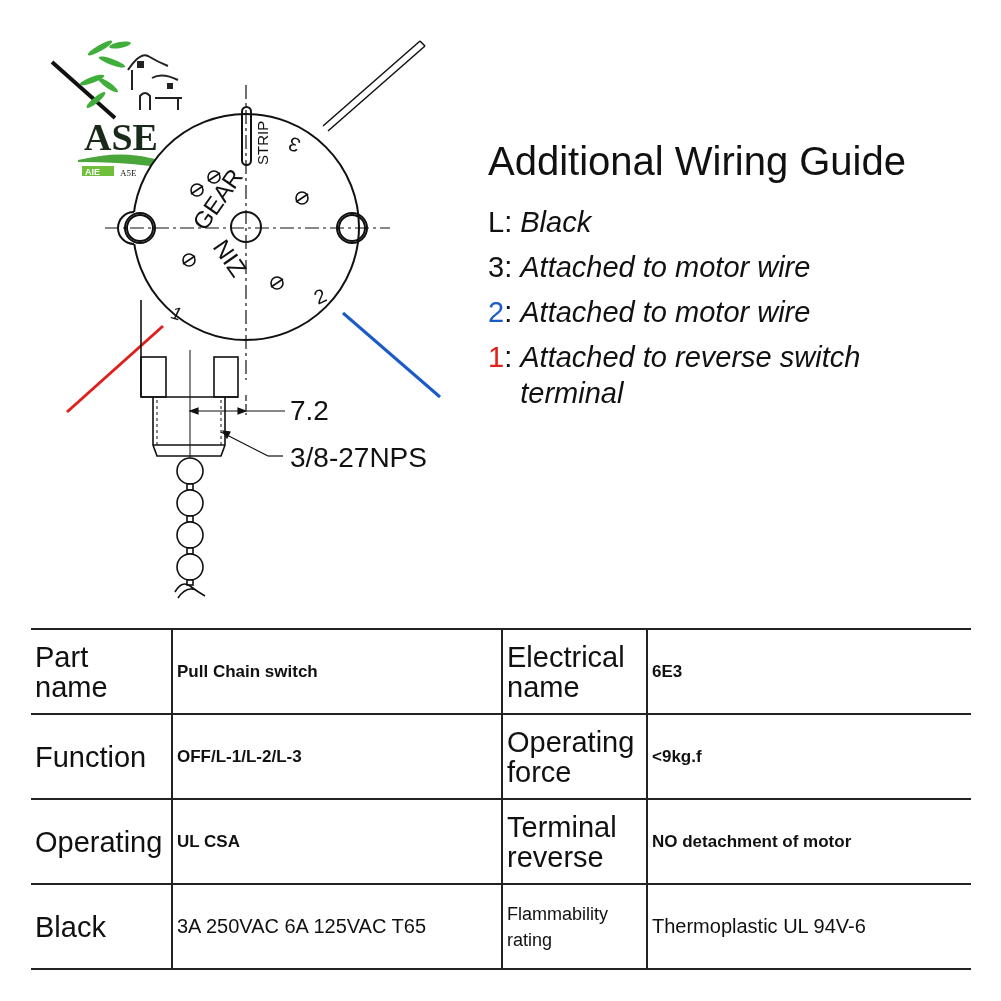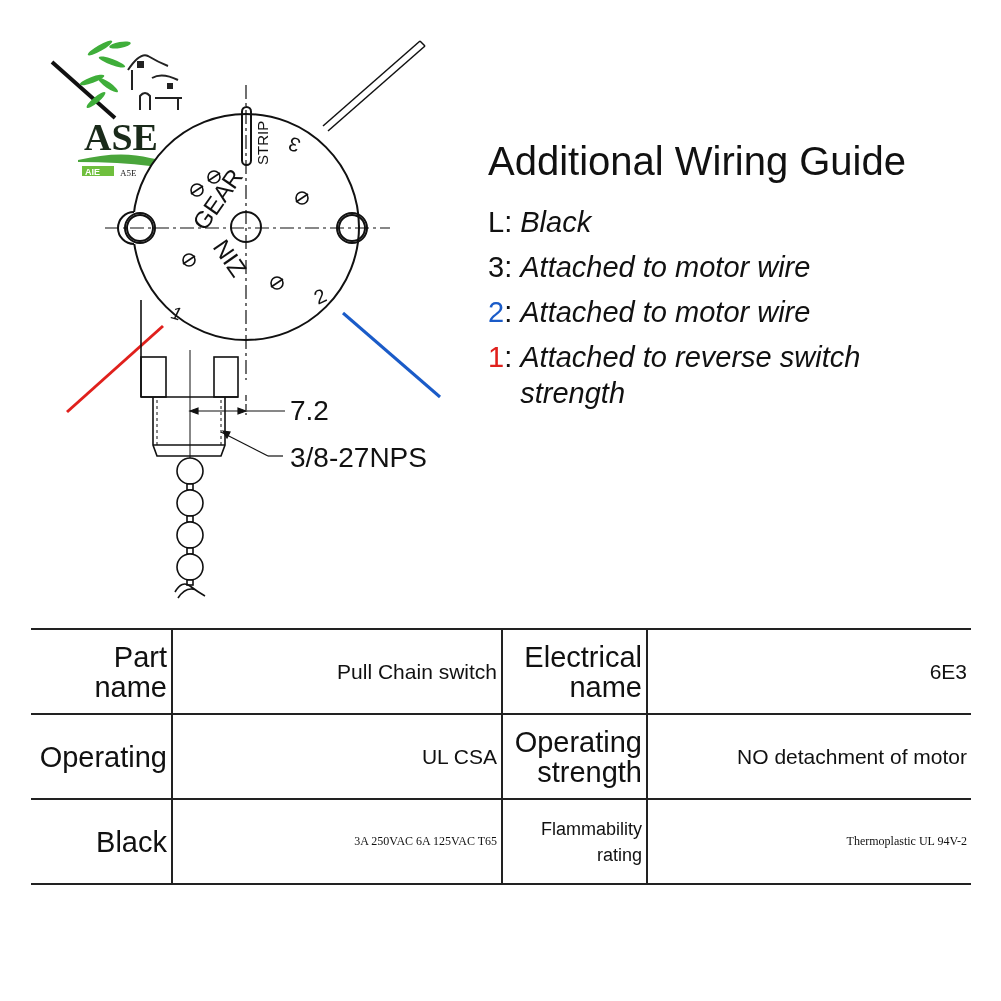--- a/index.html
+++ b/index.html
@@ -5,28 +5,28 @@
   html, body { margin:0; padding:0; background:#ffffff; }
   body { width:1001px; height:1001px; position:relative; overflow:hidden; font-family:"Liberation Sans", sans-serif; color:#111; }
   #diagram { position:absolute; left:0; top:0; width:470px; height:610px; }
   .guide { position:absolute; left:488px; top:138px; width:480px; }
   .guide-title { font-size:40px; line-height:46px; margin:0 0 16px 0; font-weight:normal; color:#111; }
   .guide-item { font-size:29px; line-height:45px; color:#111; display:flex; }
   .guide-item .key { white-space:pre; }
   .guide-item .desc { display:inline-block;font-style:italic; }
   .guide-item.wrap .desc { width:400px; line-height:36px; padding-top:4px; }
   table.spec { position:absolute; left:31px; top:628px; width:940px; border-collapse:collapse; table-layout:fixed; }
-  table.spec td { border:2px solid #222; text-align:right; vertical-align:middle; height:83px; padding:0 4px; }
+  table.spec td { border:2px solid #222; text-align:left; vertical-align:middle; height:83px; padding:0 4px; }
   table.spec tr:first-child td { border-top:2px solid #222; }
   table.spec td:first-child { border-left:none; }
   table.spec td:last-child { border-right:none; }
   .lbl { font-size:29px; line-height:30px; }
-  .val { font-size:21px; }
+  .val { font-size:17px;font-weight:bold; }
   .lbl-sm { font-size:18px; line-height:26px; }
-  .val-sm { font-size:12px;font-family:Liberation Serif, serif; }
+  .val-sm { font-size:20px; }
 </style>
 </head>
 <body>
 
 <svg id="diagram" viewBox="0 0 470 610" xmlns="http://www.w3.org/2000/svg">
 
   <g>
     <line x1="52" y1="62" x2="115" y2="118" stroke="#111" stroke-width="4"></line>
     <g fill="#3fae3a">
       <ellipse cx="100" cy="48" rx="14" ry="3" transform="rotate(-30 100 48)"></ellipse>
@@ -157,44 +157,50 @@
   <div class="guide-item">
     <span class="key"><span style="color:#111111">3</span>: </span>
     <span class="desc">Attached to motor wire</span>
   </div>
   <div class="guide-item">
     <span class="key"><span style="color:#1a5bc8">2</span>: </span>
     <span class="desc">Attached to motor wire</span>
   </div>
   <div class="guide-item wrap">
     <span class="key"><span style="color:#e0201c">1</span>: </span>
-    <span class="desc">Attached to reverse switch strength</span>
+    <span class="desc">Attached to reverse switch terminal</span>
   </div>
 </div>
 
 <table class="spec">
   <colgroup>
       <col style="width:141px">
       <col style="width:330px">
       <col style="width:145px">
       <col style="width:324px">
     </colgroup>
   <tbody>
       <tr>
     <td class="lbl">Part name</td>
     <td class="val">Pull Chain switch</td>
     <td class="lbl">Electrical name</td>
     <td class="val">6E3</td>
   </tr>
   <tr>
+    <td class="lbl">Function</td>
+    <td class="val">OFF/L-1/L-2/L-3</td>
+    <td class="lbl">Operating force</td>
+    <td class="val">&lt;9kg.f</td>
+  </tr>
+  <tr>
     <td class="lbl">Operating</td>
     <td class="val">UL CSA</td>
-    <td class="lbl">Operating strength</td>
+    <td class="lbl">Terminal reverse</td>
     <td class="val">NO detachment of motor</td>
   </tr>
   <tr>
     <td class="lbl">Black</td>
     <td class="val-sm">3A 250VAC 6A 125VAC T65</td>
     <td class="lbl-sm">Flammability rating</td>
-    <td class="val-sm">Thermoplastic UL 94V-2</td>
+    <td class="val-sm">Thermoplastic UL 94V-6</td>
   </tr>
 </tbody>
   </table>
 
 </body></html>

